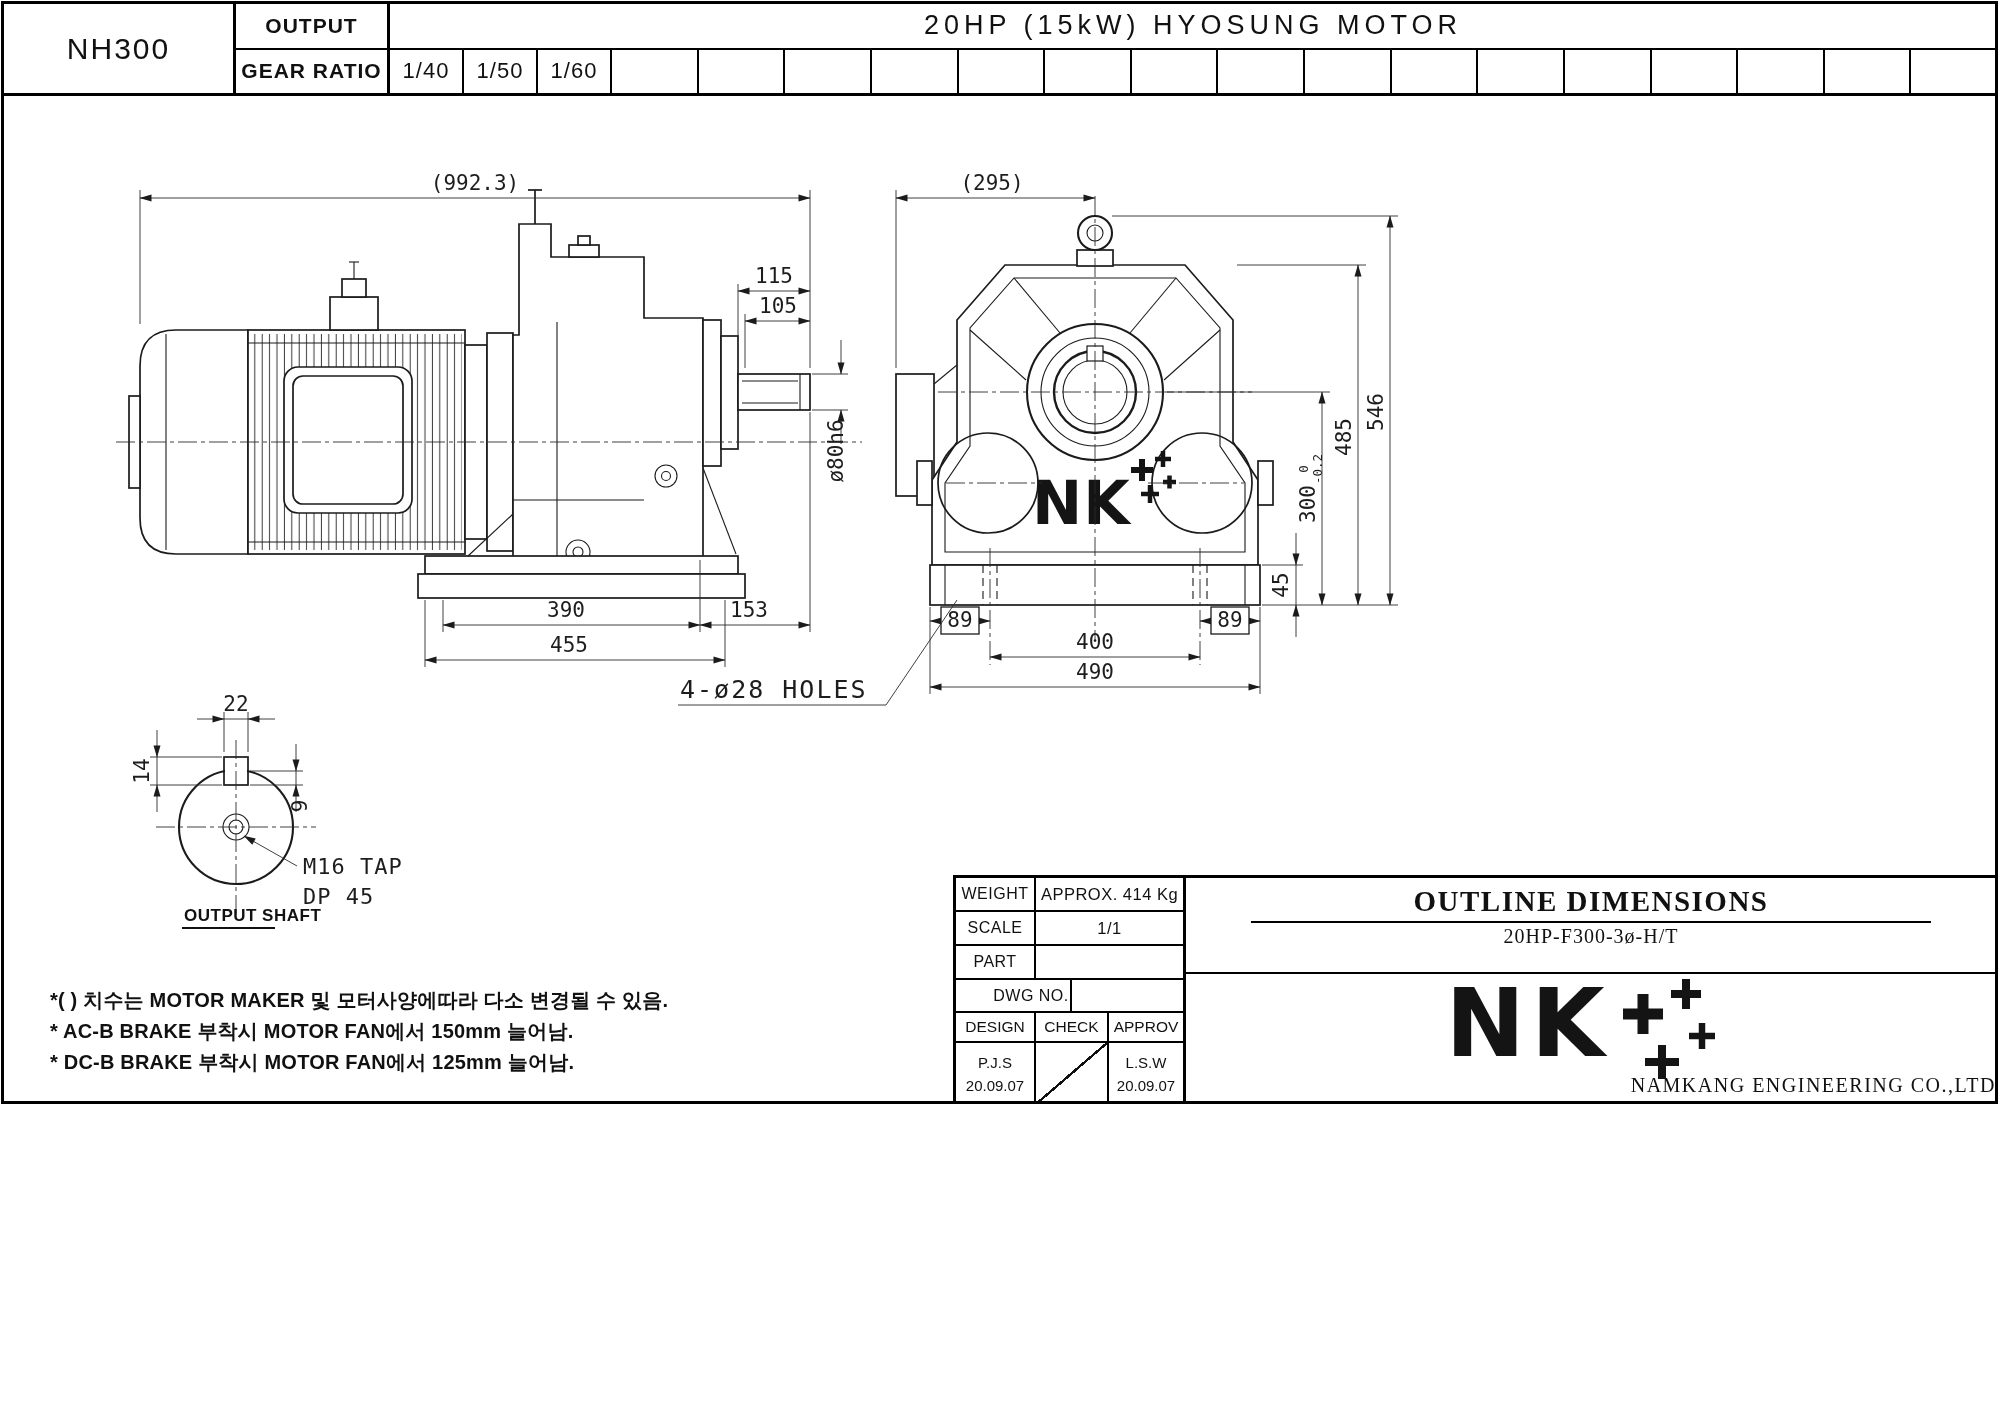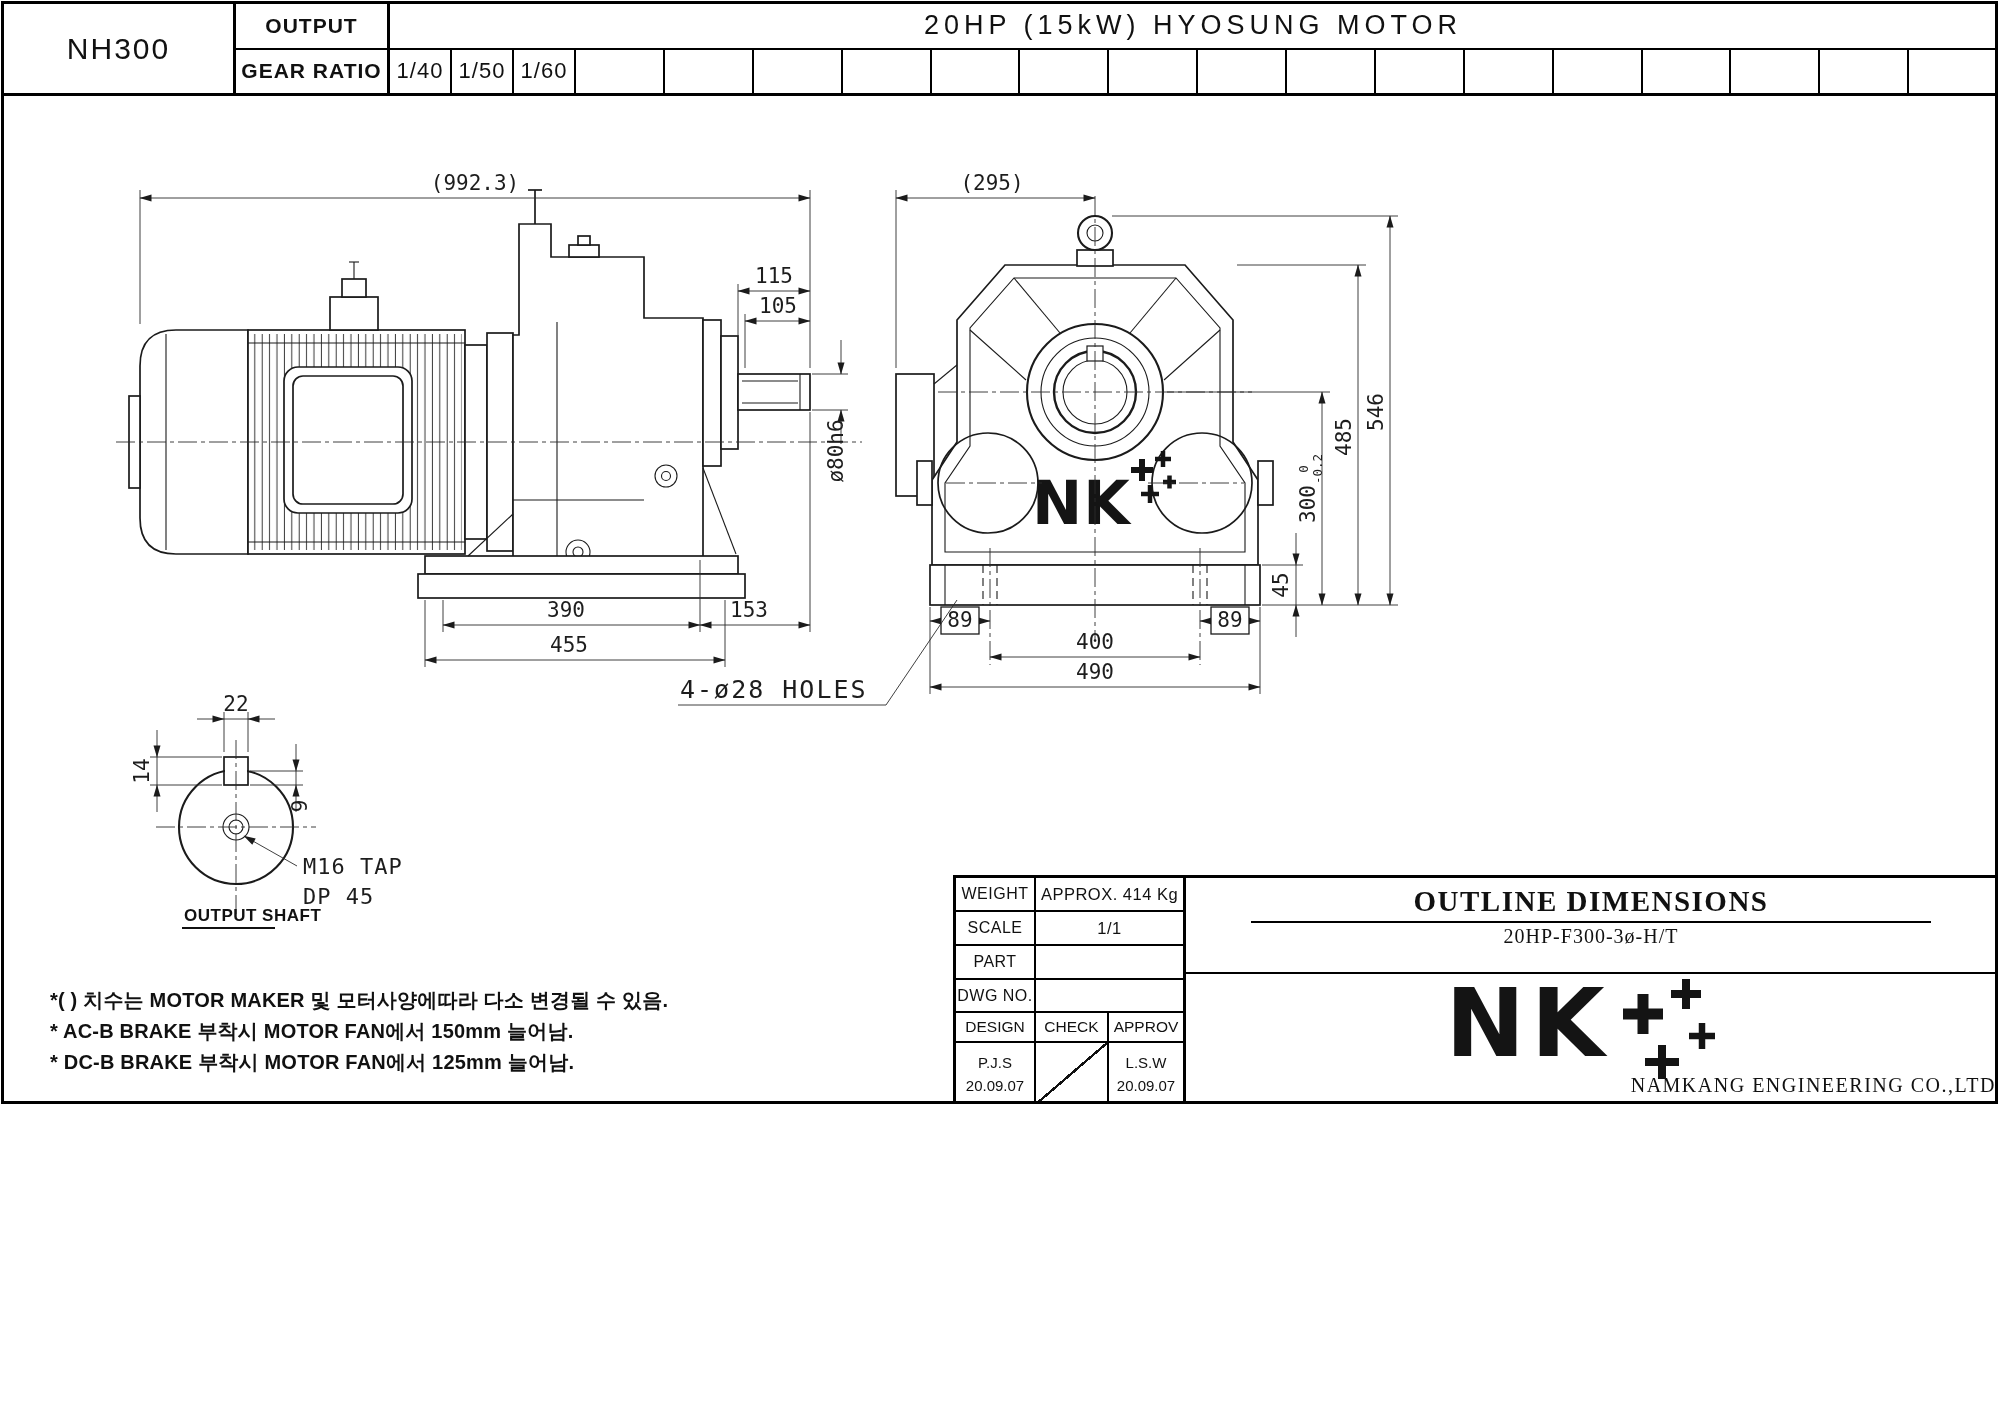--- a/index.html
+++ b/index.html
@@ -26,39 +26,39 @@
   .hd-labels { width: 154px; border-right: 3px solid #000; display: flex; flex-direction: column; font-weight: bold; }
   .hd-labels .cell { flex: 1; display: flex; align-items: center; justify-content: center; font-size: 21px; letter-spacing: 1px; }
   .hd-labels .cell:first-child { border-bottom: 2.5px solid #000; }
   .hd-values { flex: 1; display: flex; flex-direction: column; }
   .hd-spec {
     flex: 1; border-bottom: 2.5px solid #000; display: flex; align-items: center; justify-content: center;
     font-size: 27px; letter-spacing: 5px;
   }
   .hd-cells { flex: 1; display: flex; }
   .hc { border-right: 2px solid #000; display: flex; align-items: center; justify-content: center; font-size: 22px; letter-spacing: 1px; }
-  .hc.r { width: 62px; flex: none; }
+  .hc.r { width: 74px; flex: none; }
   .hc.e { flex: 1; }
   .hd-cells .hc:last-child { border-right: none; }
 
   
   .notes {
     position: absolute; left: 50px; top: 985px; z-index: 3;
     font-size: 20px; font-weight: 600; line-height: 31px; letter-spacing: 0.2px; color: #111;
   }
 
   
   .tblock {
     position: absolute; left: 953px; top: 875px; width: 1043px; height: 229px;
     border-left: 3px solid #000; border-top: 3px solid #000; background: #fff; z-index: 3;
     display: flex;
   }
   .tb-left { width: 230px; border-right: 3px solid #000; display: flex; flex-direction: column; }
   .tb-row { display: flex; border-bottom: 2px solid #000; }
-  .tb-row.h34 { height: 34px; } .tb-row.h33 { height: 33px; } .tb-row.h30 { height: 30px; }
+  .tb-row.h34 { height: 34px; } .tb-row.h33 { height: 33px; padding-left: 36px; } .tb-row.h30 { height: 30px; }
   .tb-row.names { flex: 1; border-bottom: none; }
   .tb-lab {
     width: 80px; border-right: 2px solid #000; display: flex; align-items: center; justify-content: center;
     font-size: 16px; letter-spacing: 0.5px;
   }
   .tb-val { flex: 1; display: flex; align-items: center; justify-content: center; font-size: 16.5px; letter-spacing: 0.5px; }
   .tb-c1 { width: 80px; border-right: 2px solid #000; display: flex; align-items: center; justify-content: center; font-size: 15.5px; }
   .tb-c2 { width: 73px; border-right: 2px solid #000; display: flex; align-items: center; justify-content: center; font-size: 15.5px; }
   .tb-c3 { flex: 1; display: flex; align-items: center; justify-content: center; font-size: 15.5px; }
   .tb-c1.stack, .tb-c3.stack { flex-direction: column; gap: 6px; font-size: 15px; }

